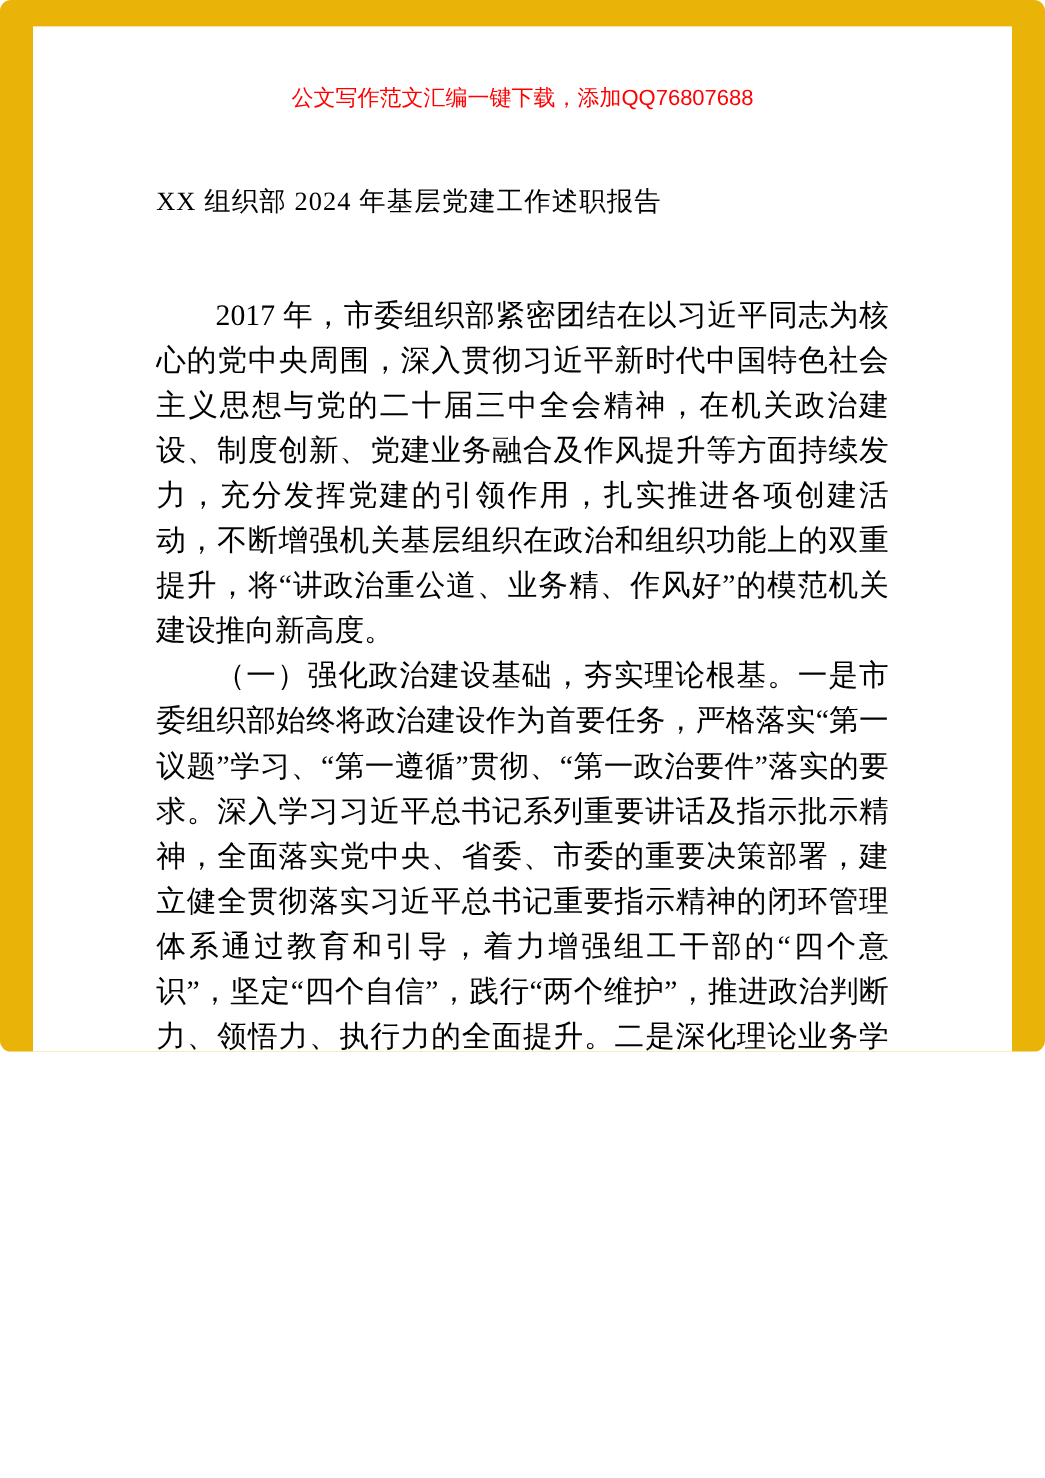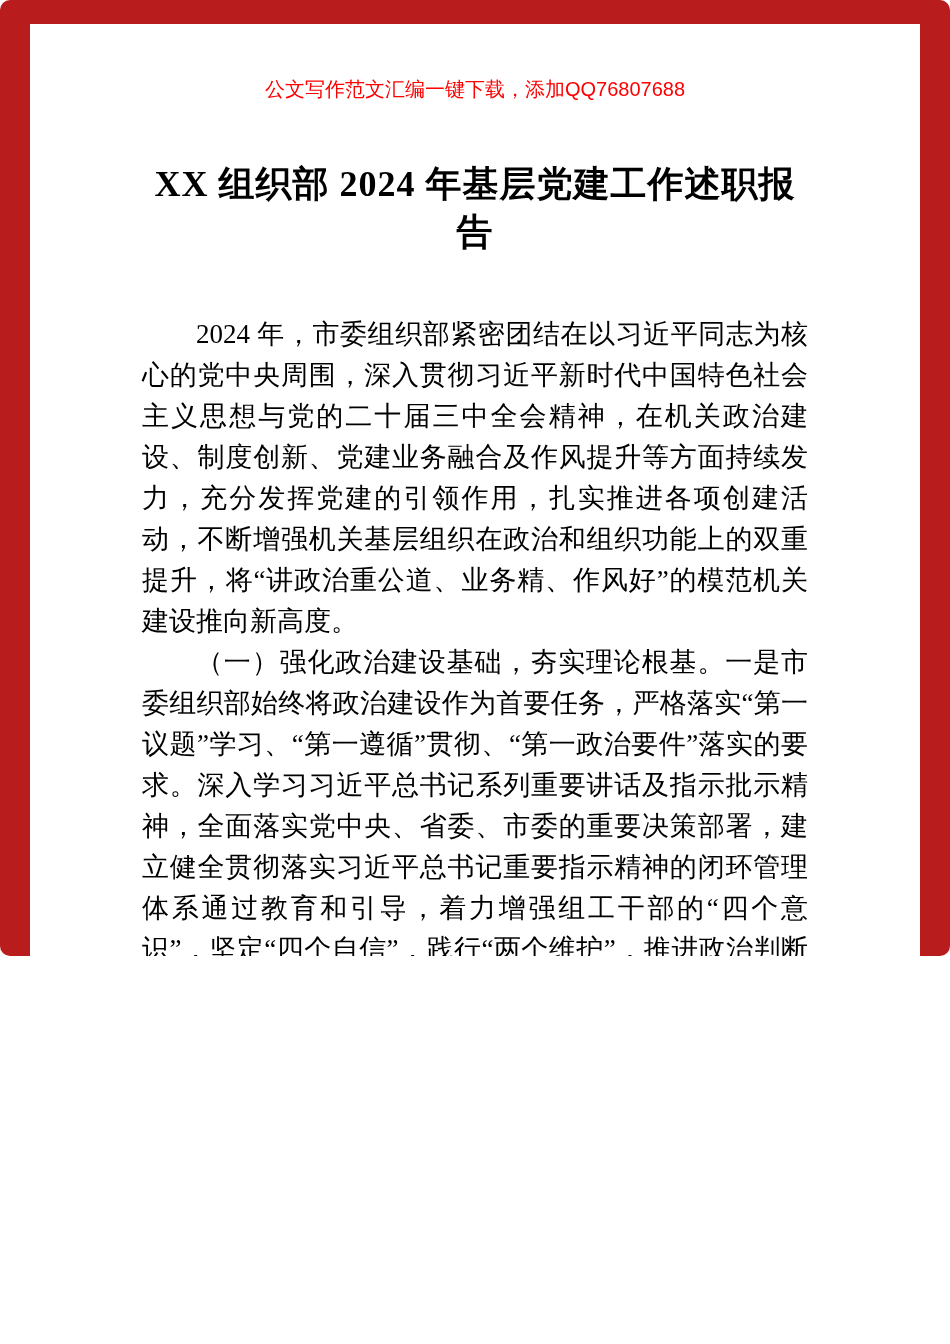--- a/index.html
+++ b/index.html
@@ -9,45 +9,45 @@
   body {
     width: 950px;
     height: 1344px;
     overflow: hidden;
     font-family: "Liberation Serif", "DejaVu Serif", serif;
     background: #ffffff;
   }
   .viewer {
     width: 950px;
     height: 956px;
-    background: #b91c1c;
+    background: #eab308;
     border-radius: 10px;
     overflow: hidden;
     box-sizing: border-box;
   }
   .page {
     background: #ffffff;
     margin: 24px 30px 0 30px;
     min-height: 1320px;
     box-sizing: border-box;
     padding: 52px 112px 40px 112px;
   }
   .notice {
     text-align: center;
     font-size: 20px;
     line-height: 26px;
     color: #fe0000;
     font-family: "Liberation Sans", "DejaVu Sans", sans-serif;
   }
   .doc-title {
     margin: 58px 0 0 0;
-    text-align: center;
-    font-size: 36px;
+    text-align: left;
+    font-size: 24px;
     line-height: 48px;
-    font-weight: bold;
+    font-weight: normal;
     color: #000000;
     letter-spacing: 1px;
   }
   .doc-body {
     margin-top: 58px;
     color: #000000;
     font-size: 27px;
     line-height: 41px;
   }
   .doc-body p {
@@ -61,18 +61,18 @@
 <body>
 
 <div class="viewer">
   <div class="page">
 
     <div class="notice">公文写作范文汇编一键下载，添加QQ76807688</div>
 
     <h1 class="doc-title">XX 组织部 2024 年基层党建工作述职报告</h1>
 
     <div class="doc-body">
-      <p>2024 年，市委组织部紧密团结在以习近平同志为核心的党中央周围，深入贯彻习近平新时代中国特色社会主义思想与党的二十届三中全会精神，在机关政治建设、制度创新、党建业务融合及作风提升等方面持续发力，充分发挥党建的引领作用，扎实推进各项创建活动，不断增强机关基层组织在政治和组织功能上的双重提升，将“讲政治重公道、业务精、作风好”的模范机关建设推向新高度。</p>
+      <p>2017 年，市委组织部紧密团结在以习近平同志为核心的党中央周围，深入贯彻习近平新时代中国特色社会主义思想与党的二十届三中全会精神，在机关政治建设、制度创新、党建业务融合及作风提升等方面持续发力，充分发挥党建的引领作用，扎实推进各项创建活动，不断增强机关基层组织在政治和组织功能上的双重提升，将“讲政治重公道、业务精、作风好”的模范机关建设推向新高度。</p>
       <p>（一）强化政治建设基础，夯实理论根基。一是市委组织部始终将政治建设作为首要任务，严格落实“第一议题”学习、“第一遵循”贯彻、“第一政治要件”落实的要求。深入学习习近平总书记系列重要讲话及指示批示精神，全面落实党中央、省委、市委的重要决策部署，建立健全贯彻落实习近平总书记重要指示精神的闭环管理体系通过教育和引导，着力增强组工干部的“四个意识”，坚定“四个自信”，践行“两个维护”，推进政治判断力、领悟力、执行力的全面提升。二是深化理论业务学习，提升干部素养。坚持部务会（理论学习中心组）、党支部“三会一课”及个人学习的三级学习制度，建立“科长帮带学、干部集中学、青年交流学、在线随时学”的综合学习平台。经常性开展党中央和省委、市委重要会议精神的学习，积极引导组工党员干部以党的创新理论武装头脑、指导实践、推动工作。2024 年，累计开展政治理论业务知识集中学习 70 次、专题研讨 20 次，举办“科长讲堂”等活动 15 期。三是规范党内政治生活，提升组织活力。遵循党章和新形势下党内政治生活若干准则的规定，市委组织部严格执行“三会一课”、谈心谈话、民主评议党员等制度</p>
     </div>
 
   </div>
 </div>
 
 </body></html>

